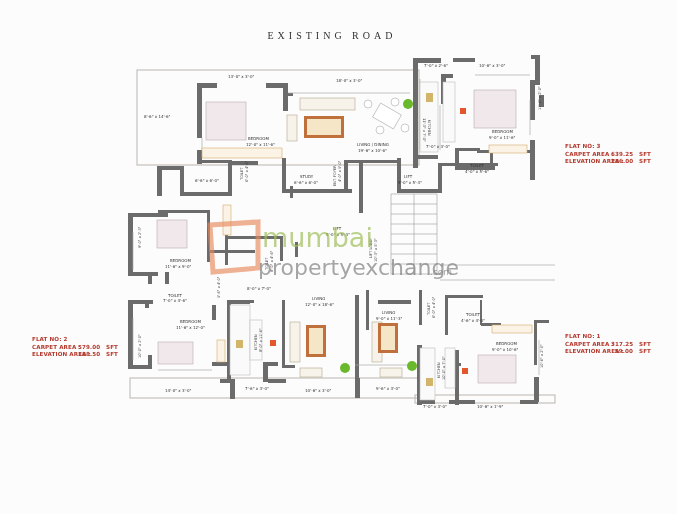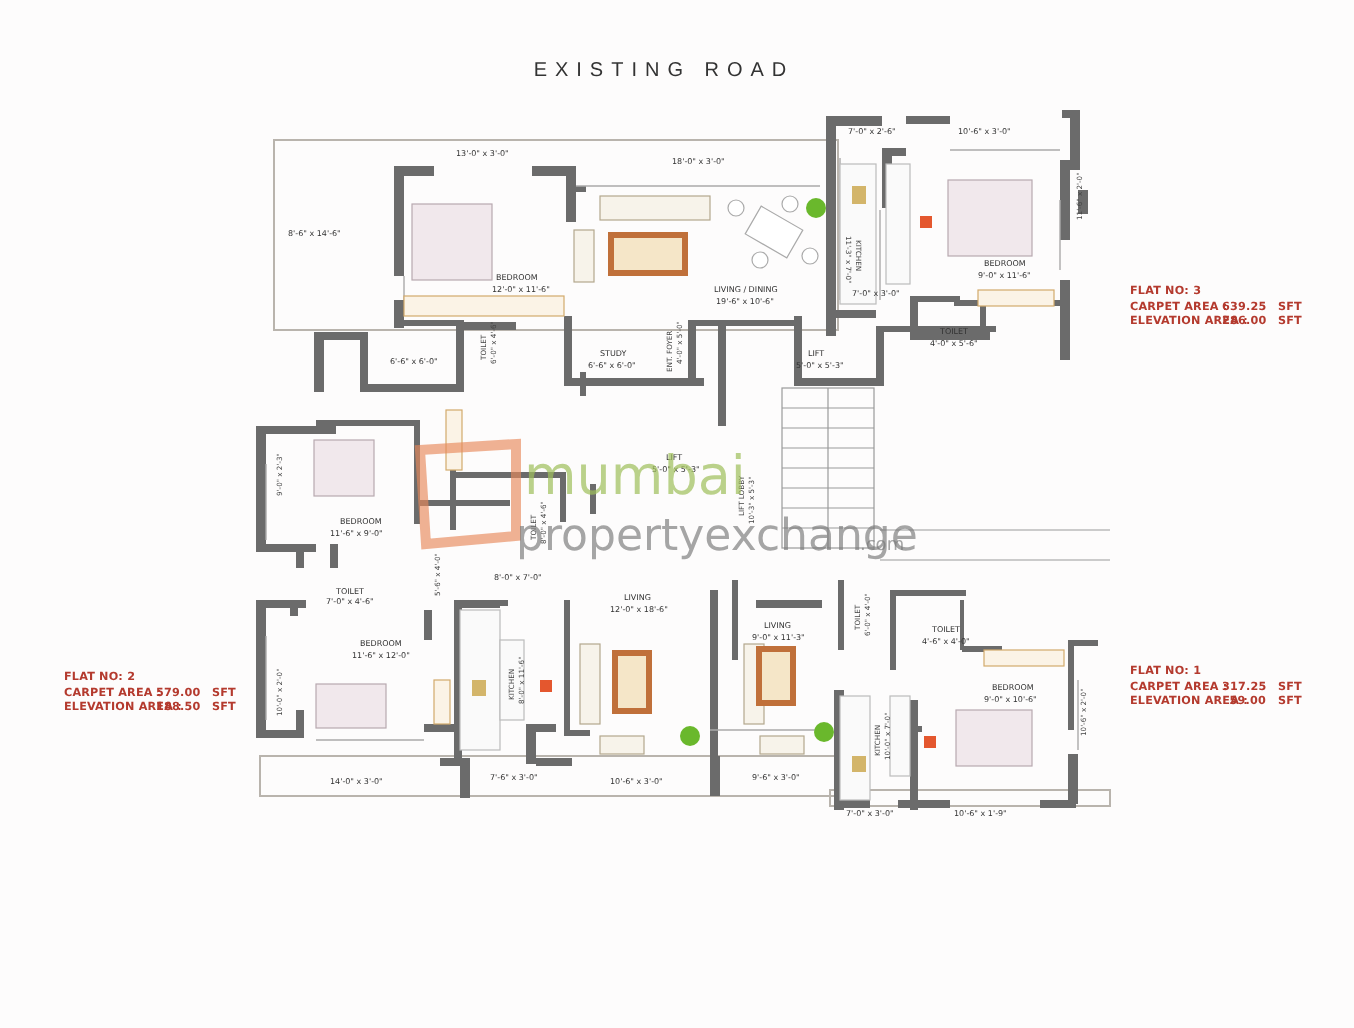--- a/index.html
+++ b/index.html
@@ -1,17 +1,17 @@
 <!DOCTYPE html>
 <html><head>
 <meta charset="utf-8">
 <style>
   html,body{margin:0;padding:0;background:#fdfcfc;}
   body{width:677px;height:514px;position:relative;overflow:hidden;font-family:"Liberation Sans",sans-serif;}
-  .title{position:absolute;left:0;width:664px;top:30px;text-align:center;font-family:Liberation Sans, sans-serif;font-size:10px;letter-spacing:4px;color:#333;}
+  .title{position:absolute;left:0;width:664px;top:30px;text-align:center;font-family:Liberation Serif, serif;font-size:10px;letter-spacing:4px;color:#333;}
   .flat-info{position:absolute;font-family:"DejaVu Sans",sans-serif;font-size:5.6px;line-height:7.5px;color:#b43a2e;font-weight:bold;letter-spacing:0.1px;}
   .flat-info .row{display:flex;white-space:nowrap;}
   .flat-info .k{width:46px;display:inline-block;}
   .flat-info .v{width:22px;text-align:right;display:inline-block;}
   .flat-info .u{margin-left:6px;}
   svg{position:absolute;left:0;top:0;}
   .lbl{font-family:"DejaVu Sans",sans-serif;font-size:4px;fill:#333;}
   .lblr{font-family:"DejaVu Sans",sans-serif;font-size:3.6px;fill:#444;}
   .wm1{font-family:"DejaVu Sans",sans-serif;font-size:27px;fill:#9fbf5a;opacity:0.7;}
   .wm2{font-family:"DejaVu Sans",sans-serif;font-size:22px;fill:#777;opacity:0.65;}

